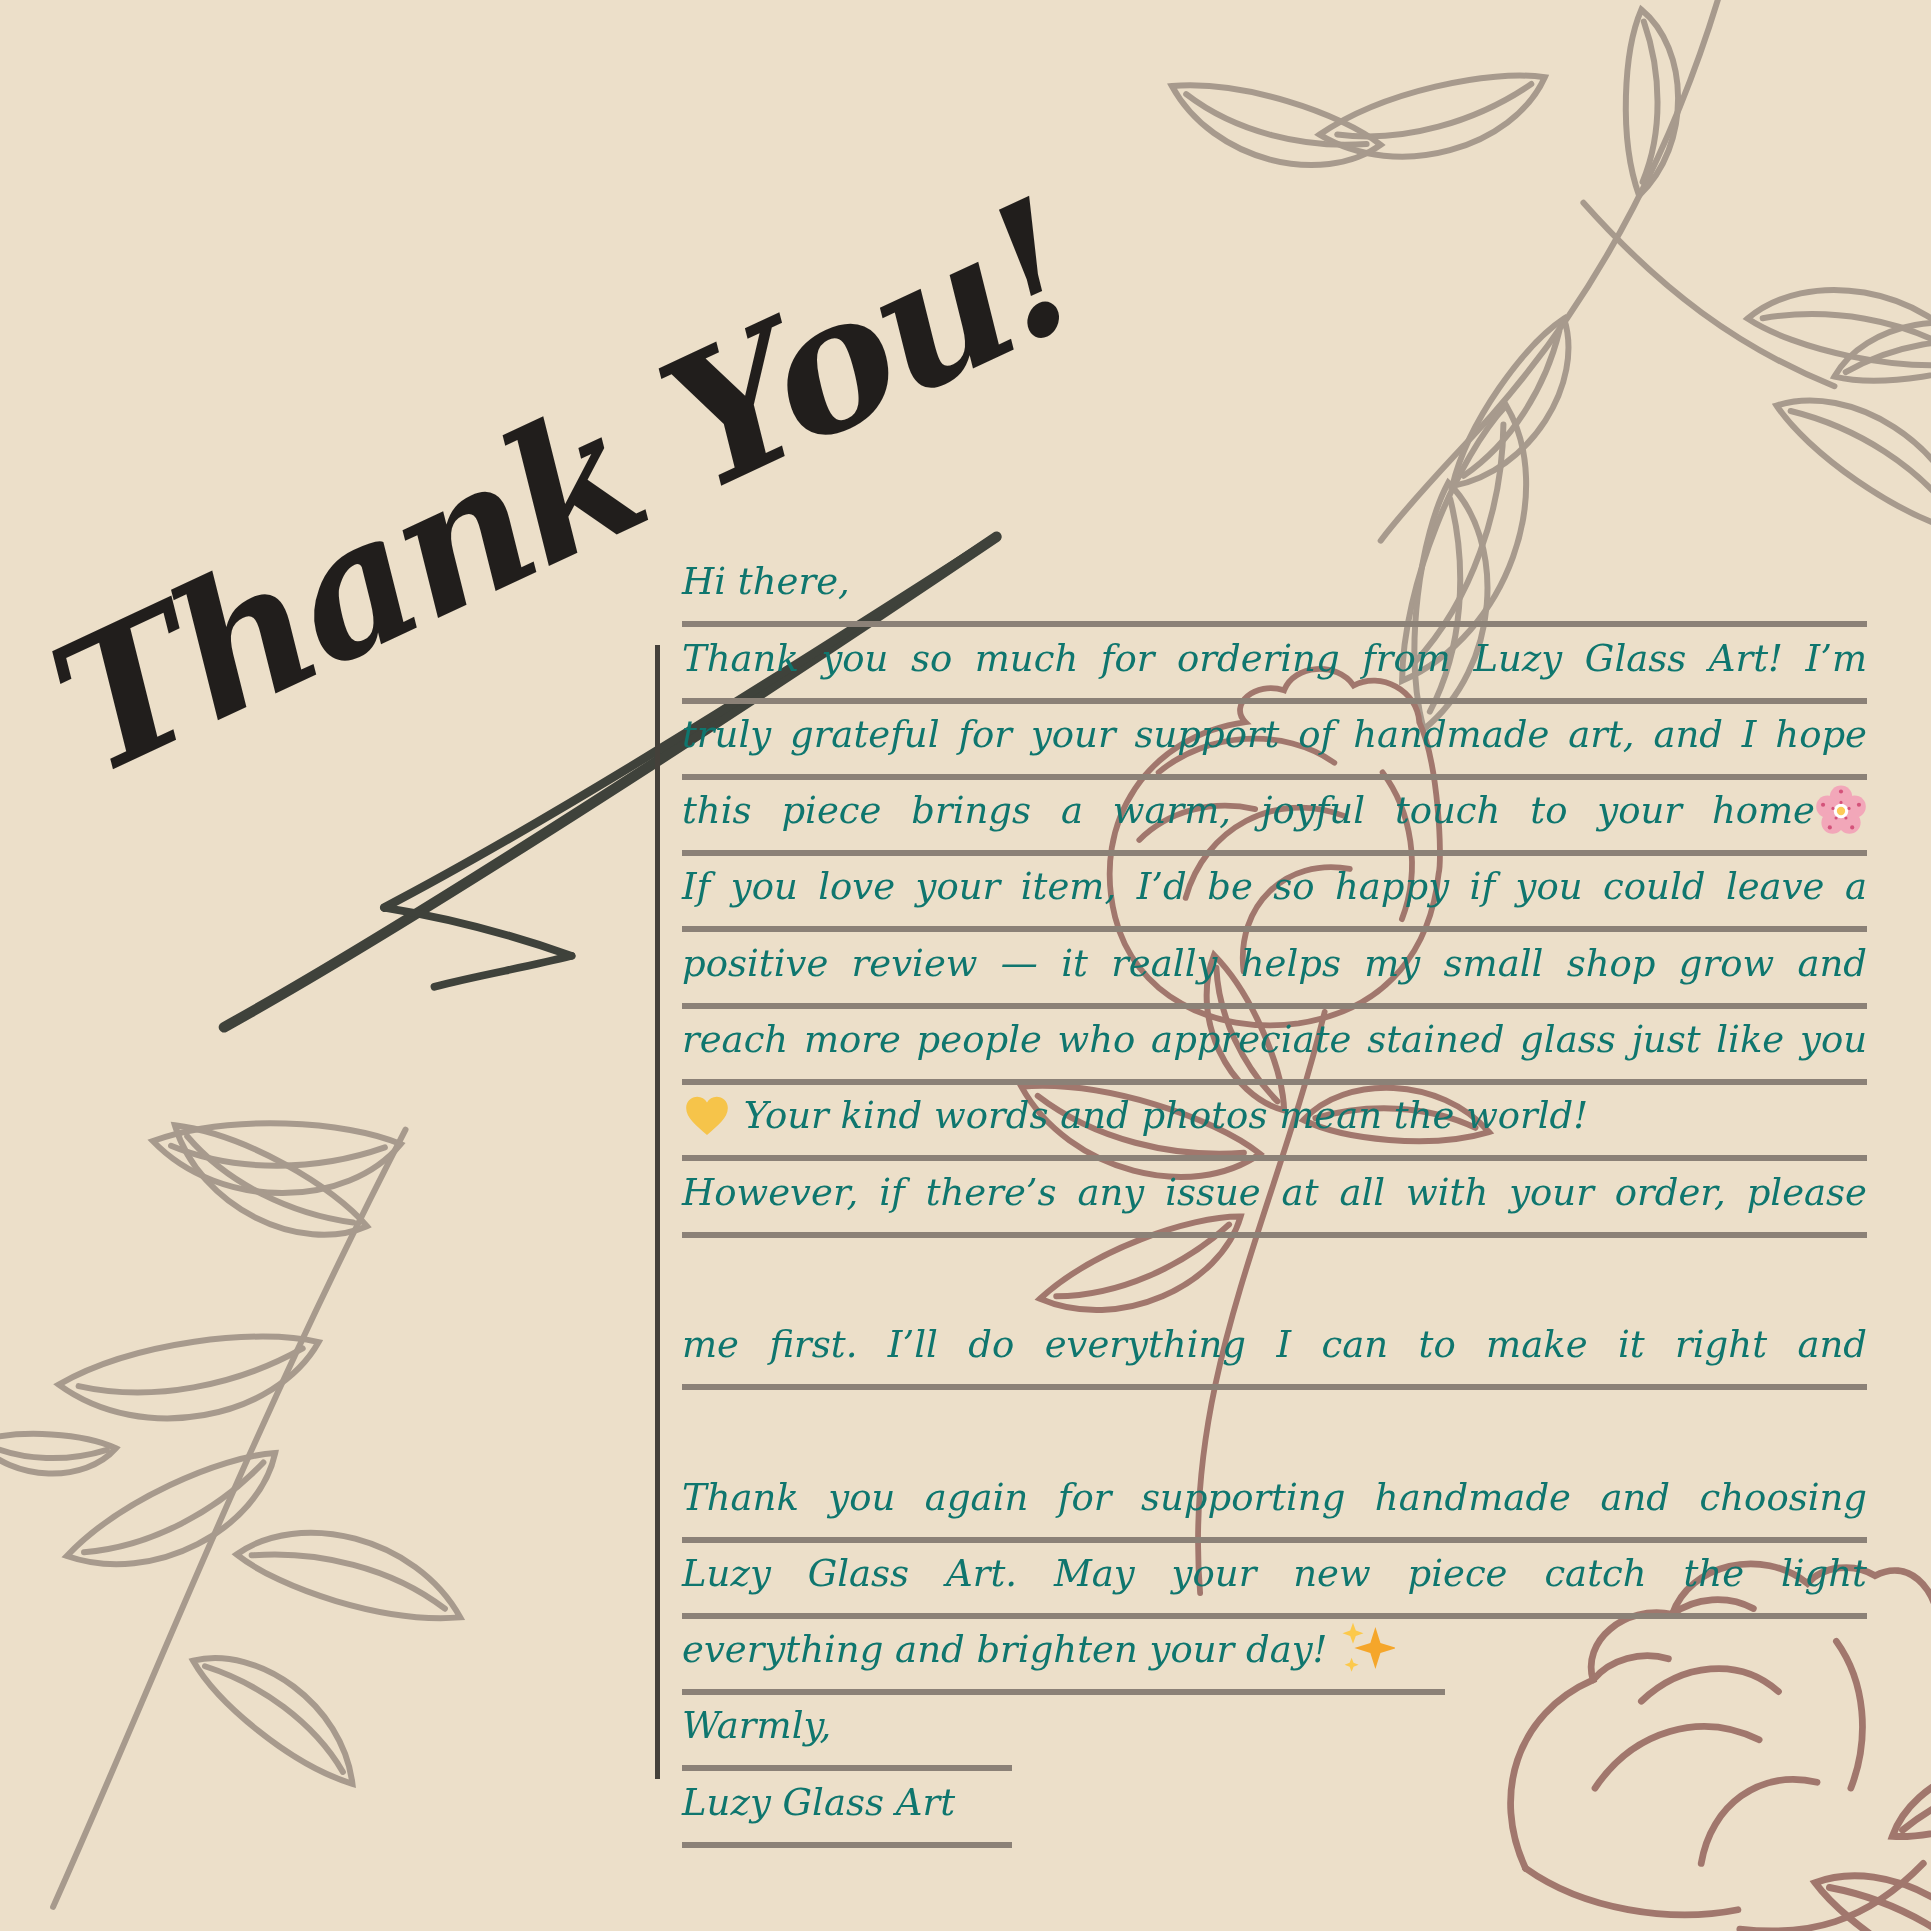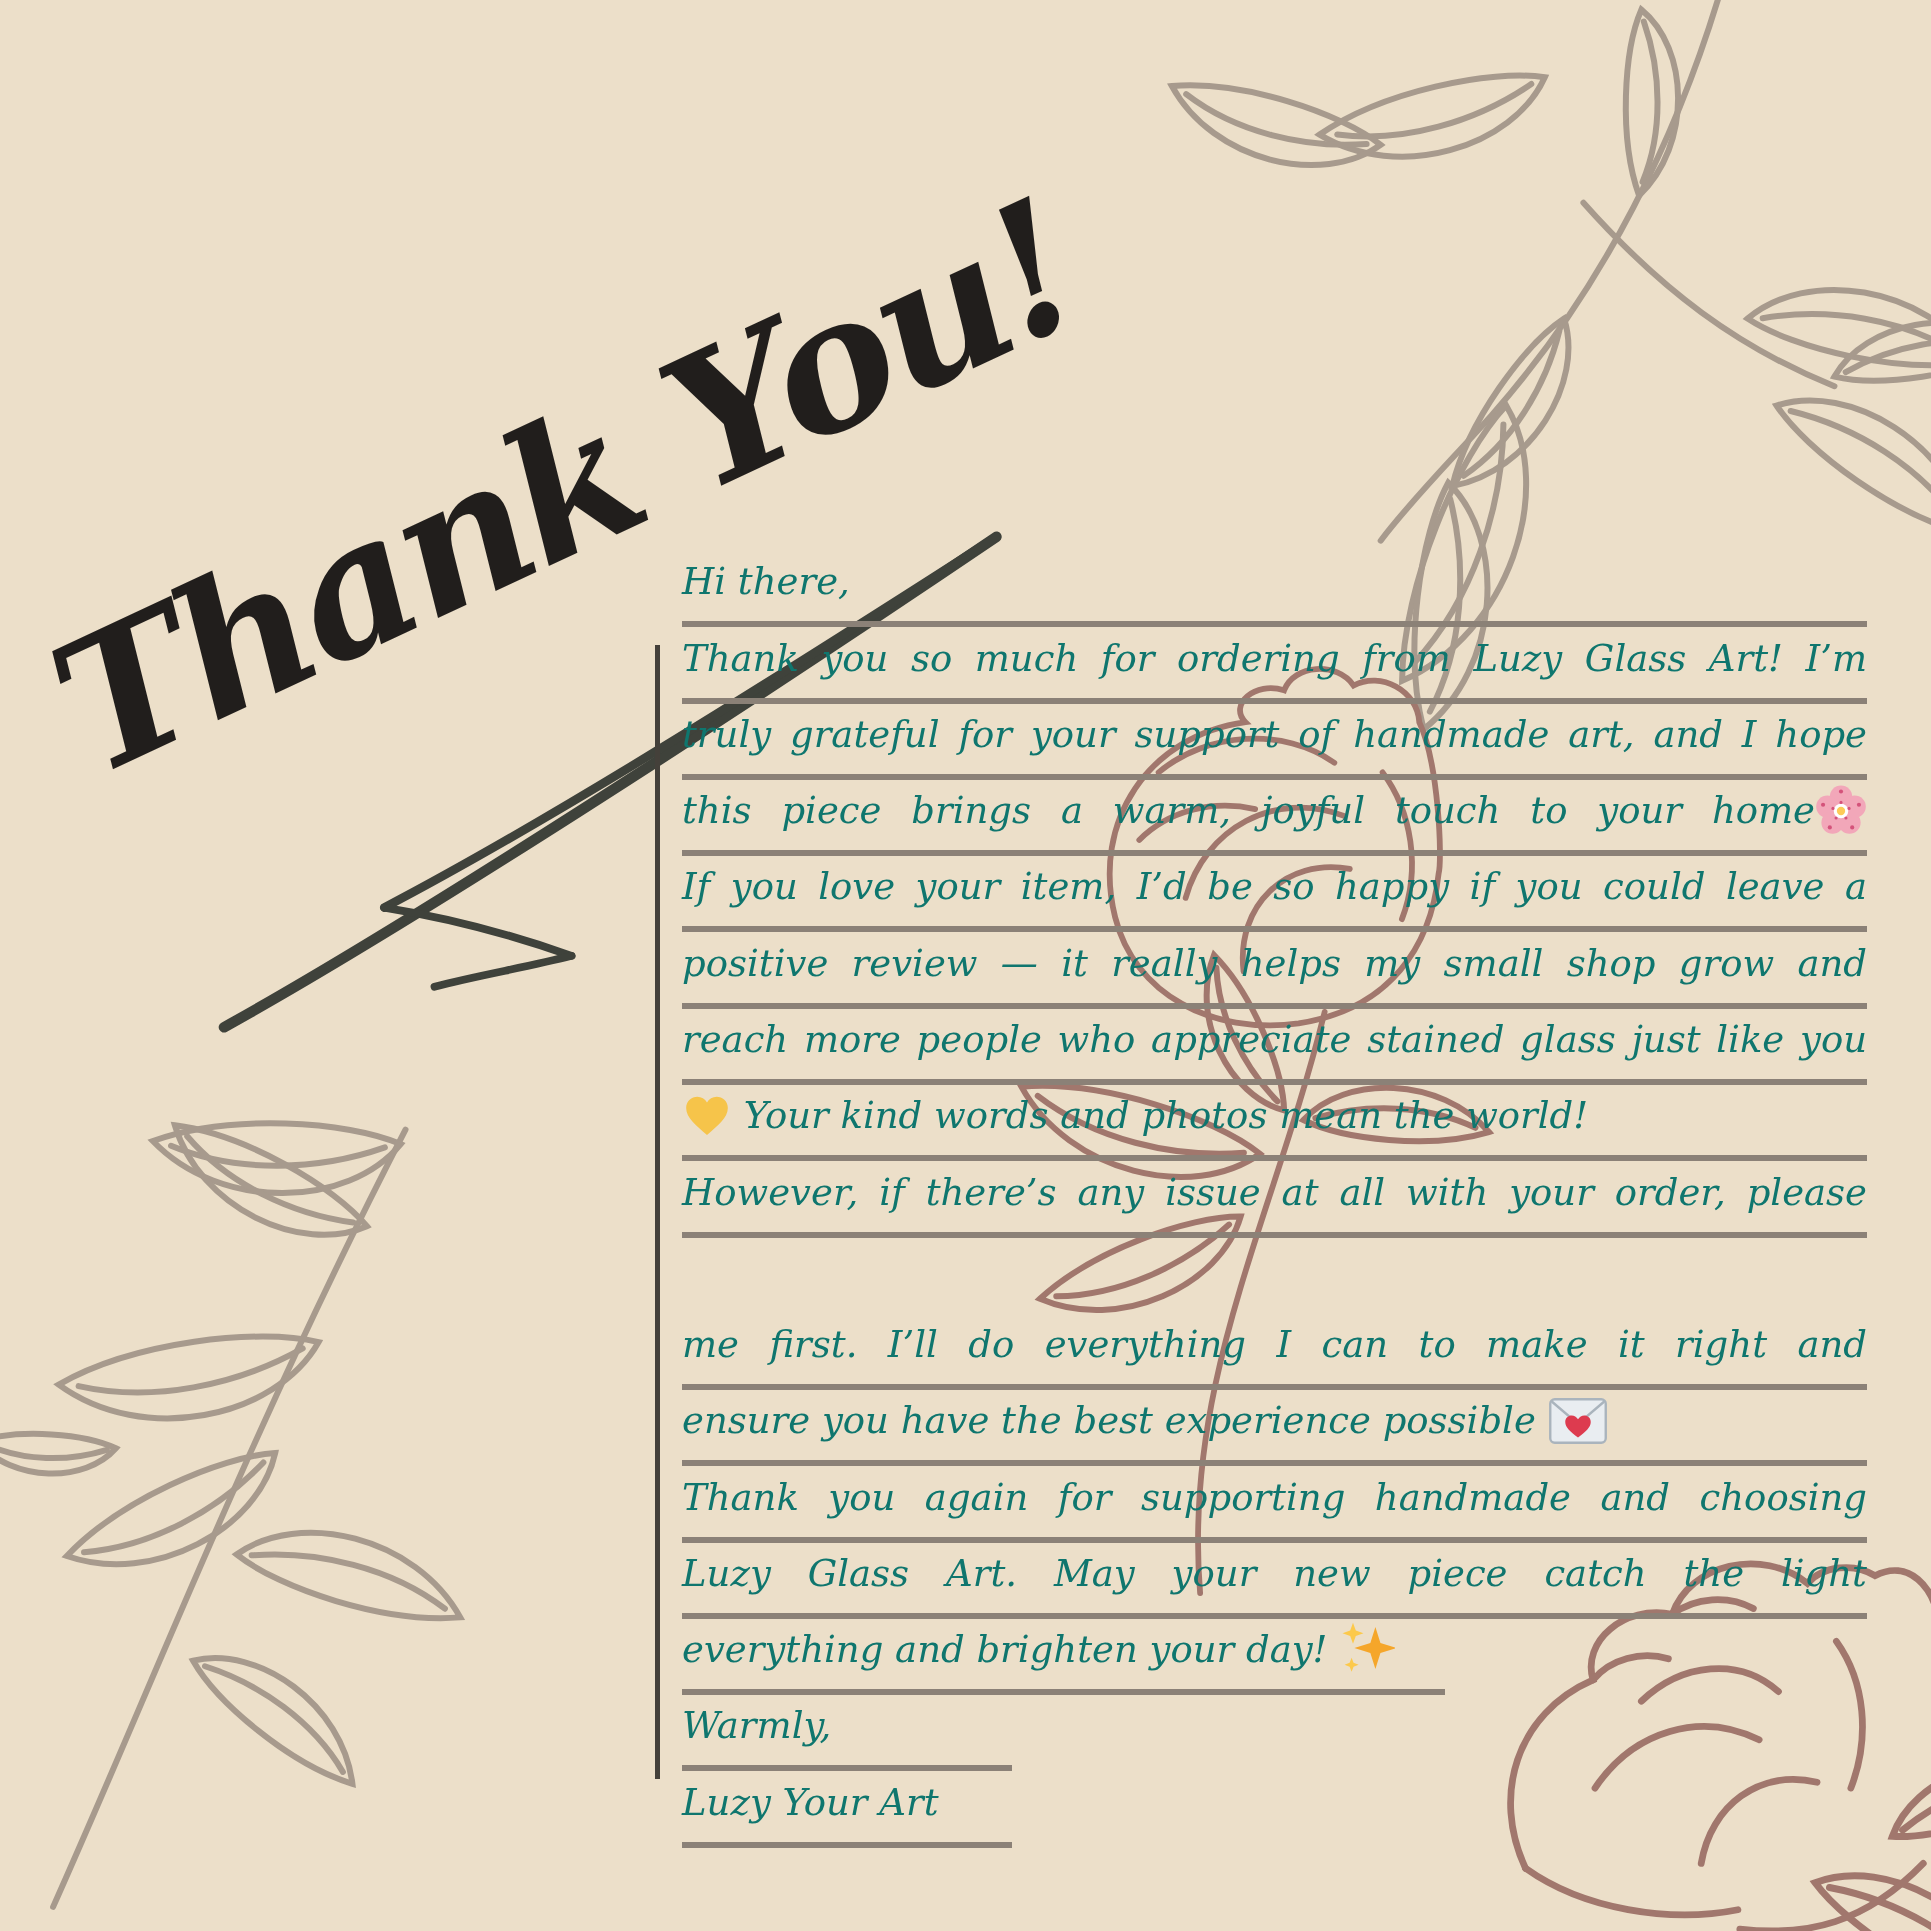--- a/index.html
+++ b/index.html
@@ -145,34 +145,29 @@
 
   <div class="row" style="top:1085px"><svg class="emoji" width="50" height="50" viewBox="0 0 36 36">
         <path d="M18 31 C10 24 3 18.5 3 11.5 C3 6.5 7 3.5 11 3.5 C14 3.5 16.5 5 18 7.5 C19.5 5 22 3.5 25 3.5 C29 3.5 33 6.5 33 11.5 C33 18.5 26 24 18 31 Z" fill="#f6c44a"></path>
       </svg> <span>Your kind words and photos mean the world!</span></div>
 
   <div class="row justify" style="top:1162px"><span>However, if there’s any issue at all with your order, please</span></div>
 
 
   <div class="row justify" style="top:1314px"><span>me first. I’ll do everything I can to make it right and</span></div>
 
-  <div class="row" style="top:1390px"><span>ensure you have the best experience possible</span> <svg class="emoji" width="60" height="52" viewBox="0 0 40 34">
-        <rect x="1.5" y="2.5" width="37" height="29" rx="3" fill="#e9edf1" stroke="#aab4bd" stroke-width="1.6"></rect>
-        <path d="M2.5,4 L20,19 L37.5,4" fill="none" stroke="#aab4bd" stroke-width="1.6"></path>
-        <path d="M20 28 C15 24.2 11.5 21.3 11.5 17.6 C11.5 15 13.6 13.4 15.8 13.4 C17.5 13.4 19 14.4 20 15.9 C21 14.4 22.5 13.4 24.2 13.4 C26.4 13.4 28.5 15 28.5 17.6 C28.5 21.3 25 24.2 20 28 Z" fill="#dd3b4f"></path>
-      </svg></div>
 
   <div class="row justify" style="top:1467px"><span>Thank you again for supporting handmade and choosing</span></div>
 
   <div class="row justify" style="top:1543px"><span>Luzy Glass Art. May your new piece catch the light</span></div>
 
   <div class="row" style="top:1619px;width:763px"><span>everything and brighten your day!</span> <svg class="emoji" width="56" height="56" viewBox="0 0 40 40">
         <path d="M26,5 L29.6,16.4 L41,20 L29.6,23.6 L26,35 L22.4,23.6 L11,20 L22.4,16.4 Z" fill="#f5a62a"></path>
         <path d="M10,2 L12,7.5 L17.5,9.5 L12,11.5 L10,17 L8,11.5 L2.5,9.5 L8,7.5 Z" fill="#fcc94b"></path>
         <path d="M9,27 L10.4,30.6 L14,32 L10.4,33.4 L9,37 L7.6,33.4 L4,32 L7.6,30.6 Z" fill="#fcc94b"></path>
       </svg></div>
 
   <div class="row" style="top:1695px;width:330px"><span>Warmly,</span></div>
 
-  <div class="row" style="top:1772px;width:330px"><span>Luzy Your Art</span></div>
+  <div class="row" style="top:1772px;width:330px"><span>Luzy Glass Art</span></div>
 
 </div>
 
 
 </body></html>

